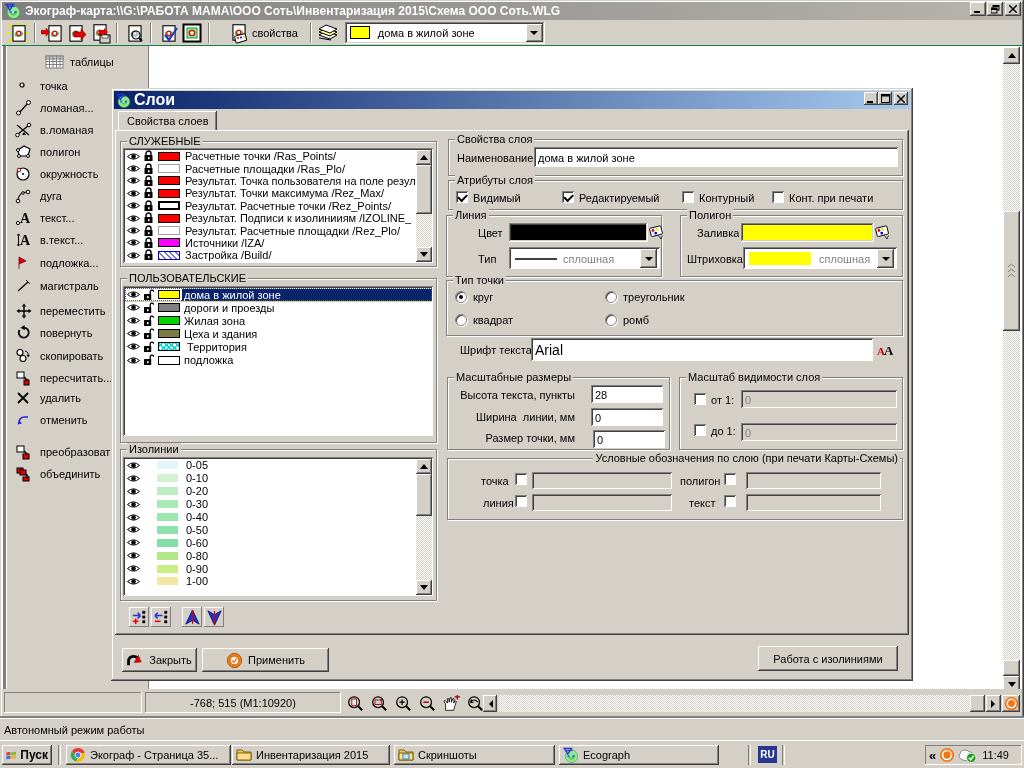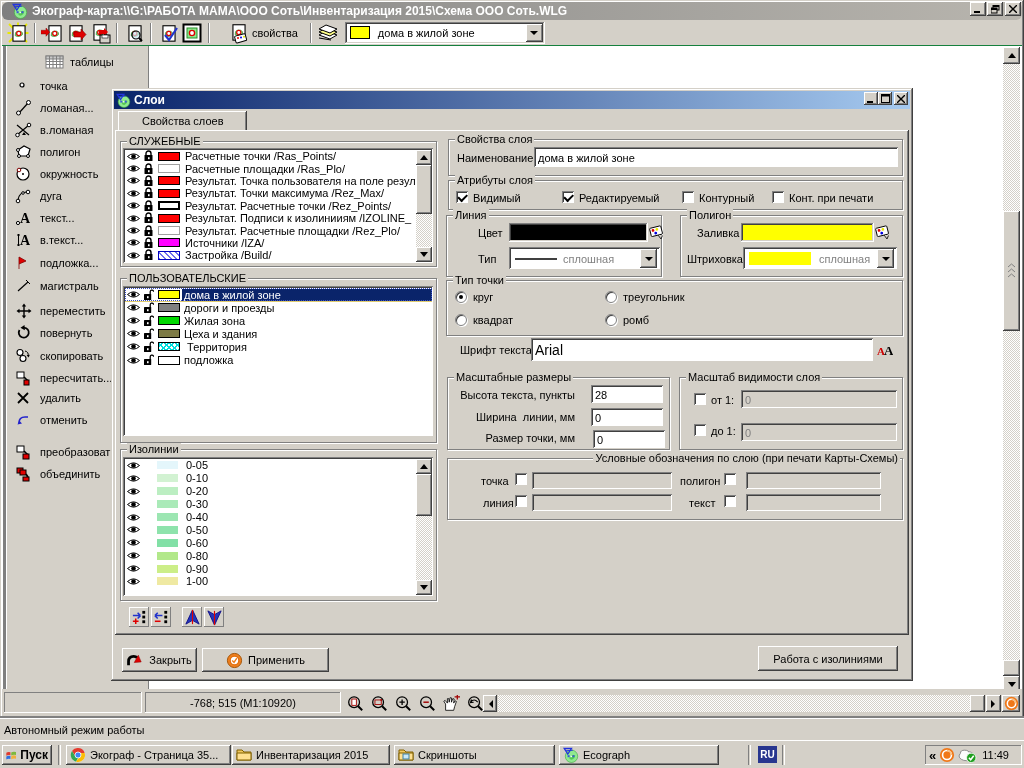--- a/index.html
+++ b/index.html
@@ -8,21 +8,21 @@
   .abs { position:absolute; }
 
   
   .raised  { box-shadow: inset -1px -1px 0 #404040, inset 1px 1px 0 #fff, inset -2px -2px 0 #808080, inset 2px 2px 0 #d4d0c8; background:#d4d0c8; }
   .raised1 { box-shadow: inset -1px -1px 0 #808080, inset 1px 1px 0 #fff; background:#d4d0c8; }
   .sunken  { box-shadow: inset -1px -1px 0 #fff, inset 1px 1px 0 #808080, inset -2px -2px 0 #d4d0c8, inset 2px 2px 0 #404040; background:#fff; }
   .group   { border:1px solid #808080; box-shadow: inset 1px 1px 0 #fff, 1px 1px 0 #fff; }
   .grouplabel { position:absolute; top:-7px; left:6px; background:#d4d0c8; padding:0 2px; line-height:12px; white-space:nowrap; }
 
   
-  #titlebar { left:2px; top:2px; right:2px; height:18px; background:linear-gradient(90deg,#7f7f7f,#b8b5ae); display:flex; align-items:center; padding-left:10px;border-radius:6px; }
+  #titlebar { left:2px; top:2px; right:2px; height:18px; background:linear-gradient(90deg,#7f7f7f,#b8b5ae); display:flex; align-items:center; padding-left:3px; }
   #titlebar .ttext { color:#fff; font-weight:bold; font-size:12px; margin-left:4px; white-space:nowrap; overflow:hidden; letter-spacing:0px; }
   .capbtn { width:16px; height:14px; display:flex; align-items:center; justify-content:center; }
   .capbtn svg { display:block; }
   #titlebtns { position:absolute; right:3px; top:2px; display:flex; gap:0px; }
   #titlebtns .capbtn + .capbtn { margin-left:1px; }
   #titlebtns .gap { width:2px; }
 
   
   #toolbar { left:2px; top:20px; right:2px; height:26px; background:#d4d0c8; border-bottom:1px solid #15803d; display:flex; align-items:center; padding-left:4px; }
   .tbtn { width:24px; height:22px; display:flex; align-items:center; justify-content:center; }
@@ -56,25 +56,25 @@
   .taskbtn { position:absolute; top:4px; height:20px; display:flex; align-items:center; padding:0 4px; gap:4px; font-size:11px; }
   .taskbtn .tbicon { width:16px; height:16px; flex:none; display:flex; align-items:center; justify-content:center; }
   .taskbtn .tblabel { white-space:nowrap; overflow:hidden; }
   .tbsep { position:absolute; top:4px; width:3px; height:20px; border-left:1px solid #808080; border-right:1px solid #fff; }
   #tray { position:absolute; right:2px; top:4px; width:97px; height:20px; box-shadow: inset -1px -1px 0 #fff, inset 1px 1px 0 #808080; display:flex; align-items:center; gap:3px; padding:0 4px; }
   #rubadge { position:absolute; top:5px; width:19px; height:17px; background:#28368f; color:#fff; font-weight:bold; font-size:10px; display:flex; align-items:center; justify-content:center; }
 
   
   #dialog { left:111px; top:88px; width:802px; height:593px; box-shadow: inset -1px -1px 0 #404040, inset 1px 1px 0 #d4d0c8, inset -2px -2px 0 #808080, inset 2px 2px 0 #fff; background:#d4d0c8; }
   #dlgtitle { position:absolute; left:3px; top:3px; right:3px; height:18px; background:linear-gradient(90deg,#0a246a,#a6caf0); display:flex; align-items:center; padding-left:2px; }
-  #dlgtitle .ttext { color:#fff; font-weight:bold; font-size:12px; margin-left:3px; }
+  #dlgtitle .ttext { color:#fff; font-weight:bold; font-size:16px; margin-left:3px; }
   #dlgbtns { position:absolute; right:5px; top:4px; display:flex; }
   #dlgbtns .capbtn { width:14px; height:13px; }
   #dlgbtns .gap { width:2px; }
-  #dlgtab { position:absolute; left:7px; top:23px; height:19px; padding:0 24px; background:#d4d0c8; box-shadow: inset -1px 0 0 #404040, inset 1px 1px 0 #fff, inset -2px 0 0 #808080; display:flex; align-items:center; }
+  #dlgtab { position:absolute; left:7px; top:23px; height:19px; padding:0 9px; background:#d4d0c8; box-shadow: inset -1px 0 0 #404040, inset 1px 1px 0 #fff, inset -2px 0 0 #808080; display:flex; align-items:center; }
   #dlgpanel { position:absolute; left:4px; top:42px; width:794px; height:505px; box-shadow: inset -1px -1px 0 #404040, inset 1px 1px 0 #fff, inset -2px -2px 0 #808080; background:#d4d0c8; }
 
   
   .lgroup { position:absolute; }
   .listbox { position:absolute; background:#fff; box-shadow: inset -1px -1px 0 #d4d0c8, inset 1px 1px 0 #808080, inset -2px -2px 0 #fff, inset 2px 2px 0 #404040; overflow:hidden; }
   .lrow { display:flex; align-items:center; height:12.4px; position:relative; white-space:nowrap; }
   .lrow .eye { margin-left:2px; width:13px; flex:none; }
   .lrow .lock { margin-left:3px; width:11px; flex:none; }
   .lrow .sw { margin-left:4px; width:22px; height:9px; flex:none; border:1px solid #000; }
   .lrow .ltext { margin-left:5px; }

